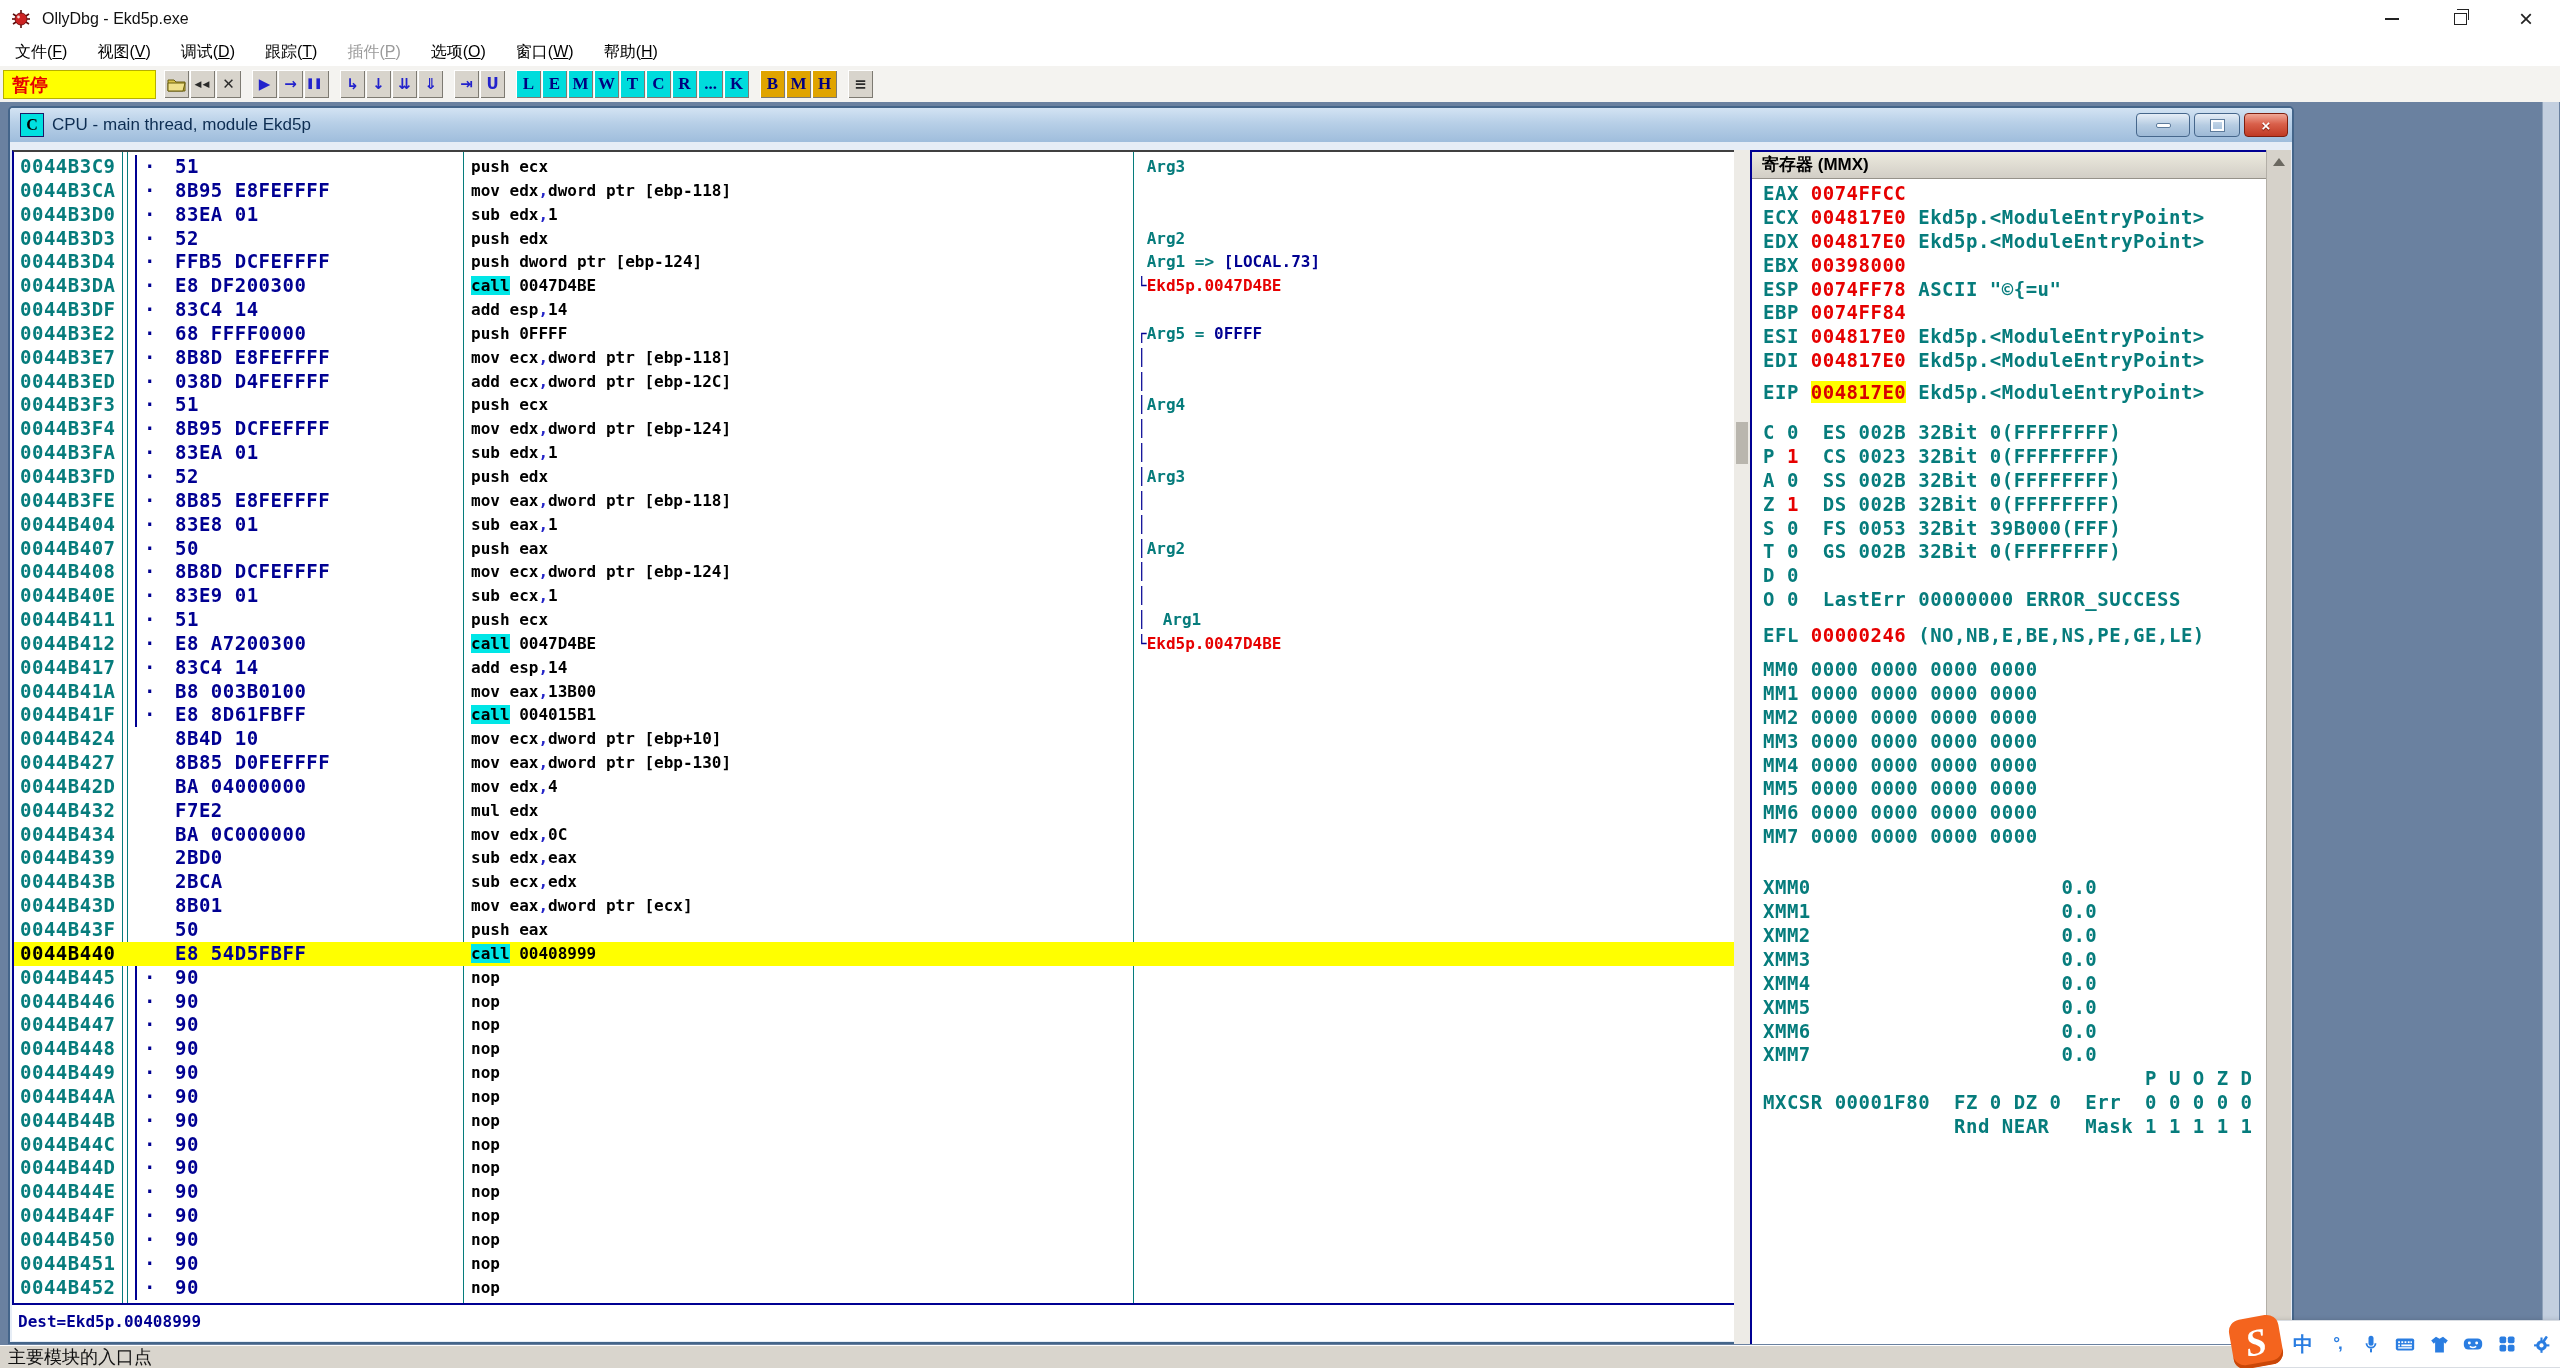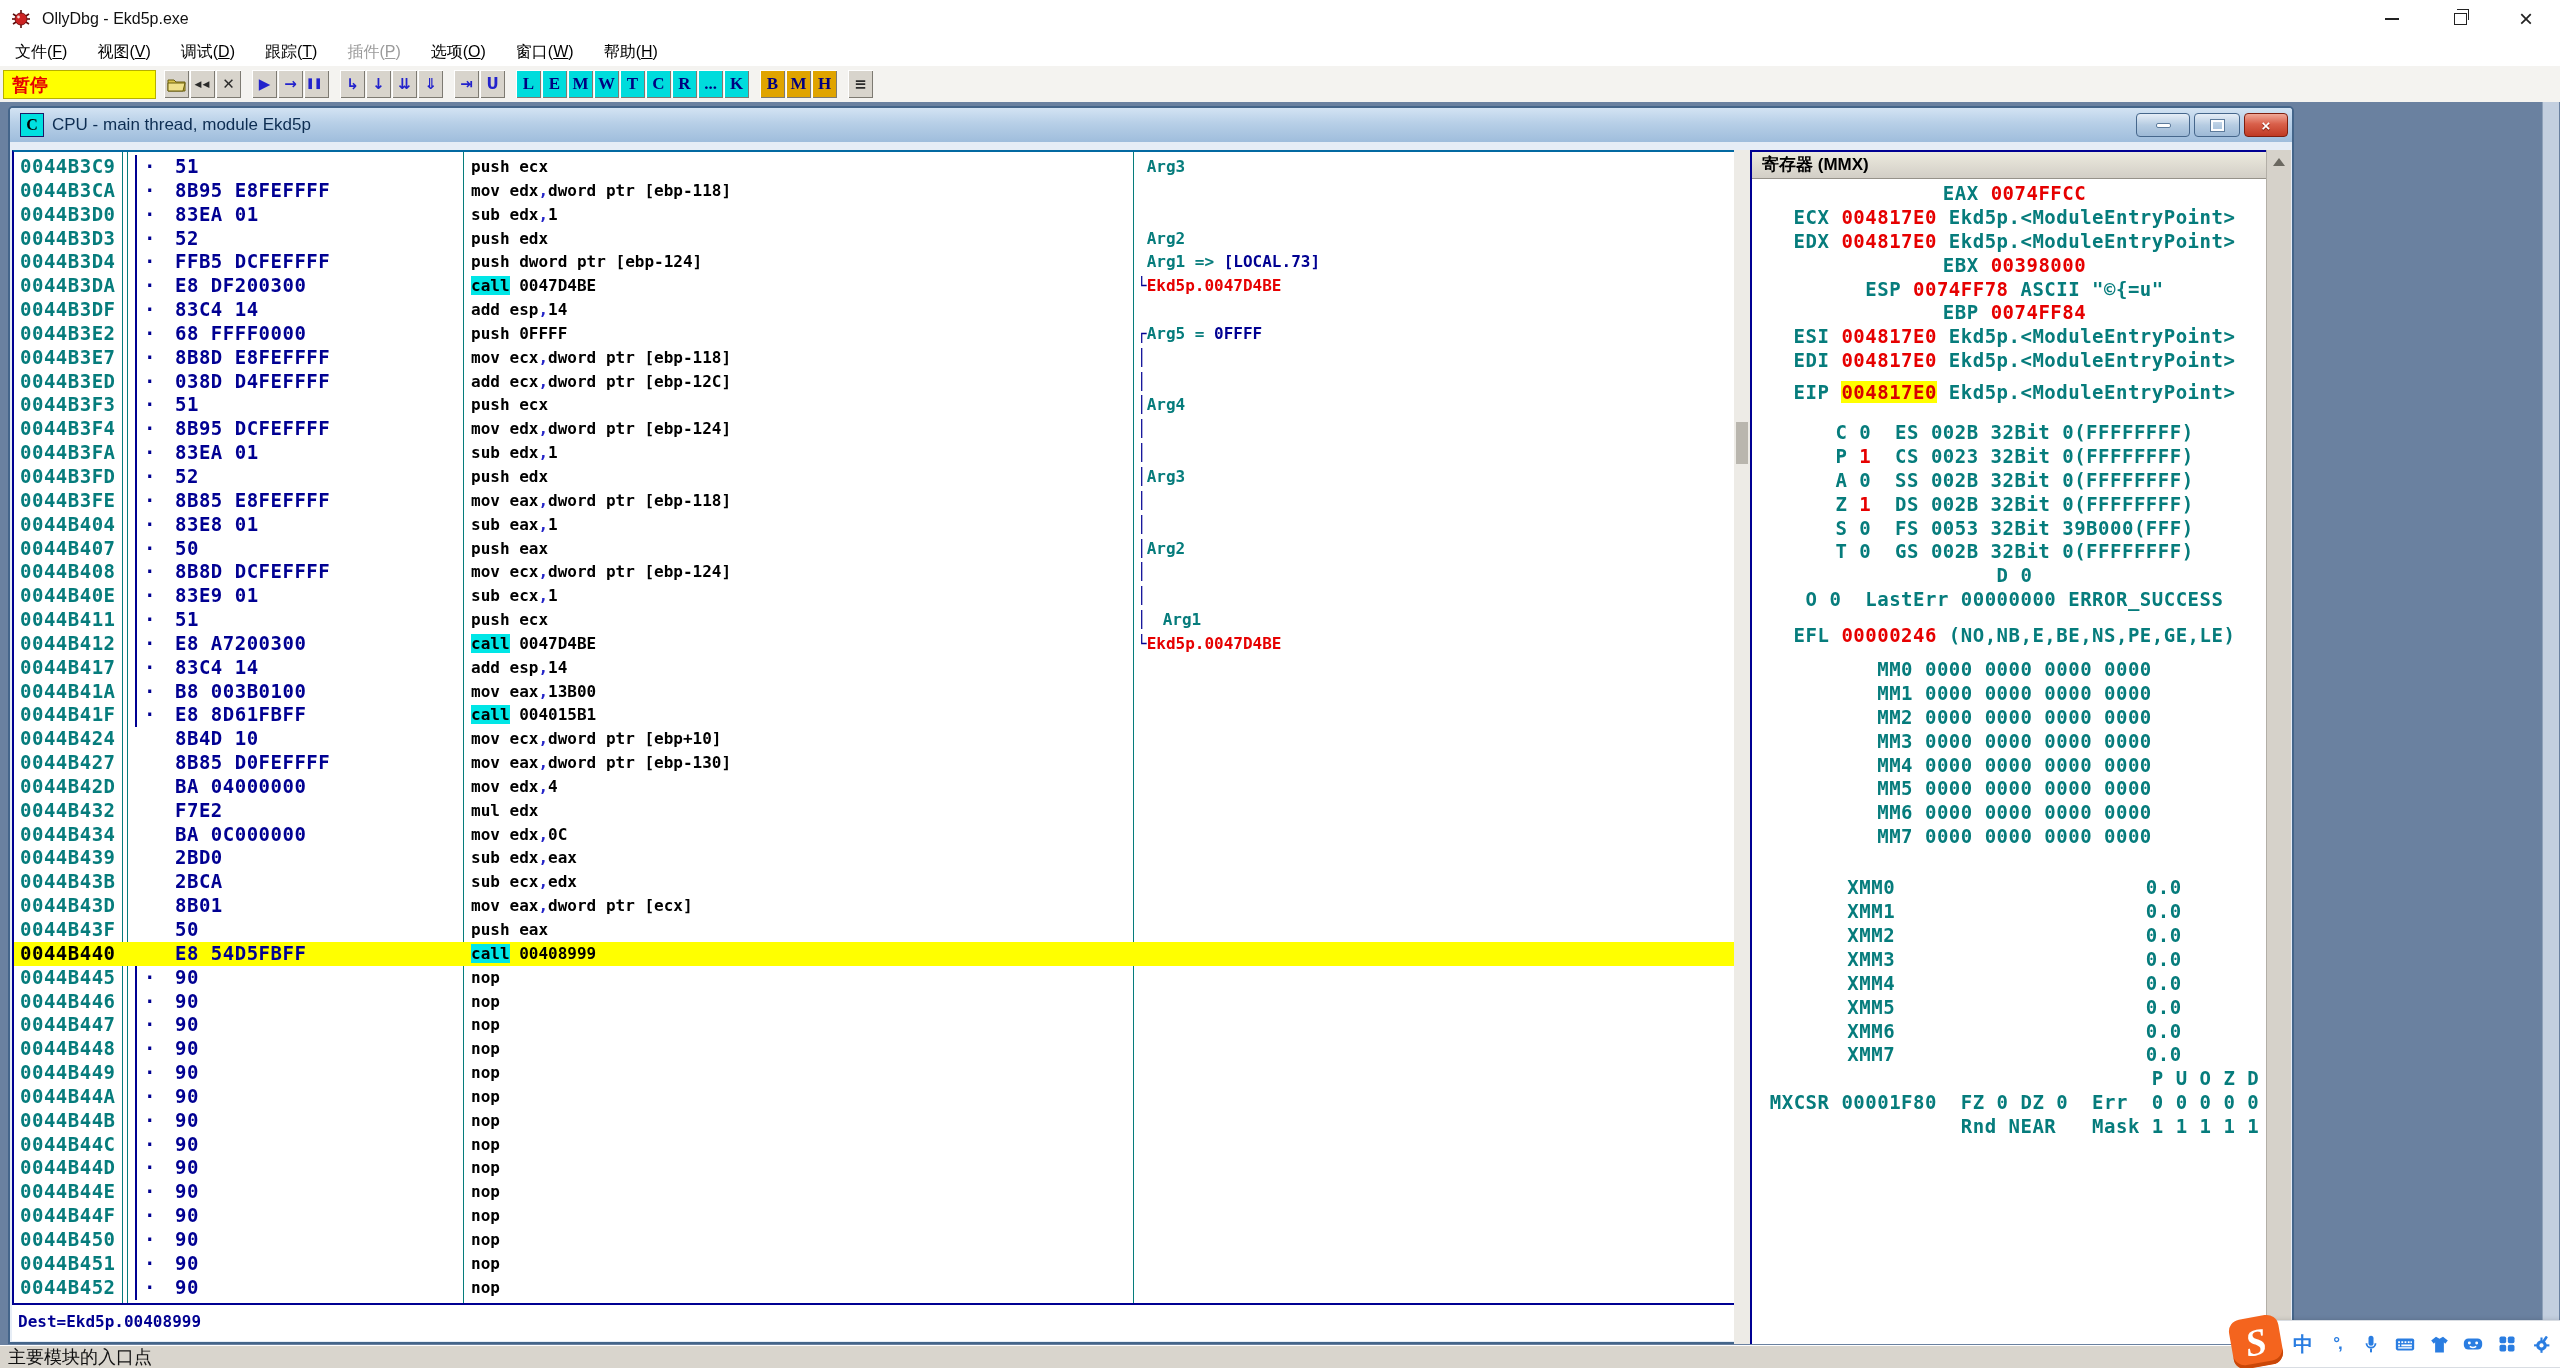--- a/index.html
+++ b/index.html
@@ -51,21 +51,21 @@
            background:linear-gradient(#e6eef7,#b6cce2 50%,#9db9d6);}
   .ab-min{right:102px;width:54px;} .ab-max{right:52px;width:46px;}
   .ab-close{right:4px;width:44px;background:linear-gradient(#f0a898,#d9604b 45%,#c03a24);border-color:#7e1f10;}
   .ab-min i{display:block;width:13px;height:3px;background:#fdfeff;border:1px solid #5d7b9c;border-radius:2px;}
   .ab-max i{display:block;width:9px;height:7px;border:2px solid #fdfeff;outline:1px solid #5d7b9c;background:transparent;}
   .ab-close i{font-style:normal;font-weight:bold;font-size:15px;color:#fff;text-shadow:0 1px 1px #701507;}
   
   .mono1{font-family:"DejaVu Sans Mono",monospace;font-weight:bold;font-size:19px;letter-spacing:0.5px;}
   .mono2{font-family:"DejaVu Sans Mono",monospace;font-weight:bold;font-size:16px;}
   .disasm{position:absolute;left:12px;top:150px;width:1722px;height:1153px;background:#fff;
-          border-top:2px solid #0369a1;border-left:2px solid #000092;box-sizing:border-box;overflow:hidden;}
+          border-top:2px solid #404040;border-left:2px solid #000092;box-sizing:border-box;overflow:hidden;}
   .vline{position:absolute;top:0;bottom:0;width:1px;background:#067c7c;z-index:1;}
   .vbar{position:absolute;width:2px;background:#000092;z-index:1;}
   #drows{position:absolute;left:0;top:3px;width:100%;z-index:2;}
   .drow{position:relative;height:23.85px;white-space:pre;}
   .drow span{position:absolute;top:0;line-height:23.85px;}
   .drow.sel{background:#ffff00;}
   .addr{left:6px;color:#067c7c;}
   .drow.sel .addr{color:#000;}
   .dot{left:130px;color:#000092;}
   .hex{left:161px;color:#000092;}
@@ -77,21 +77,21 @@
   .dis-scroll{position:absolute;left:1734px;top:150px;width:16px;height:1194px;background:#edebe6;}
   .dis-thumb{position:absolute;left:2px;top:272px;width:12px;height:42px;background:#b9b6ae;}
   .infopane{position:absolute;left:12px;top:1303px;width:1722px;height:38px;background:#fff;
             border-top:2px solid #000092;box-sizing:border-box;}
   .infopane span{margin-left:6px;line-height:34px;color:#000092;}
   
   .regs{position:absolute;left:1750px;top:150px;width:516px;height:1194px;background:#fff;
         border-top:2px solid #000092;border-left:2px solid #000092;box-sizing:border-box;overflow:hidden;}
   .reghdr{height:26px;background:linear-gradient(#eceade,#d2cec6);border-bottom:1px solid #96928a;
           font-size:17px;font-weight:bold;color:#000;line-height:26px;padding-left:10px;}
-  #reglines{padding:3px 0 0 11px;text-align:center;}
+  #reglines{padding:3px 0 0 11px;}
   .rl{height:23.9px;line-height:23.9px;white-space:pre;}
   .rgap{width:100%;}
   .reg-scroll{position:absolute;left:2266px;top:150px;width:24px;height:1194px;background:#d6d2ca;border-left:1px solid #b3afa7;}
   .reg-up{position:absolute;left:6px;top:8px;width:0;height:0;border-left:6px solid transparent;
           border-right:6px solid transparent;border-bottom:8px solid #6b6860;}
   
   .statusbar{position:absolute;left:0;top:1345px;width:2560px;height:23px;background:#d9d5cd;border-top:1px solid #ffffff;}
   .statusbar span{margin-left:8px;font-size:18px;color:#111;line-height:22px;display:inline-block;}
   
   .sogou{position:absolute;left:2244px;top:1320px;width:316px;height:46px;background:#ffffff;

